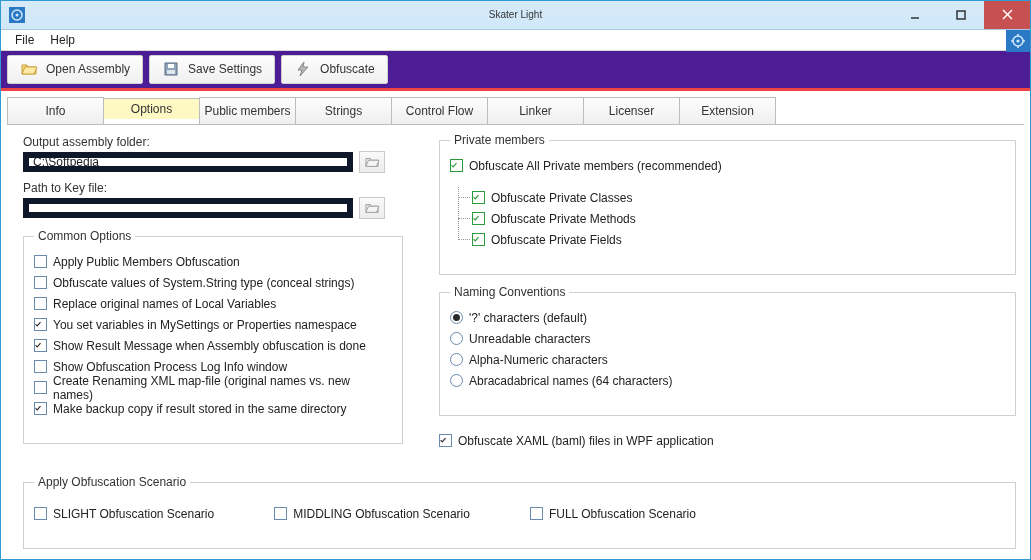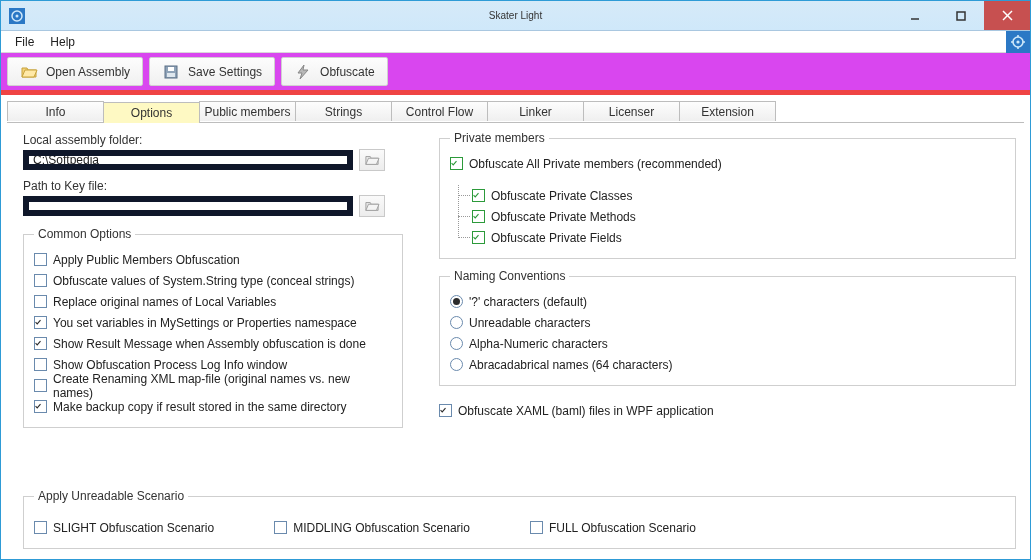--- a/index.html
+++ b/index.html
@@ -12,38 +12,38 @@
 .titlebar .title { position: absolute; left: 0; right: 0; text-align: center; color: #333; font-size: 10px; }
 .titlebar .controls { margin-left: auto; display: flex; height: 100%; }
 .titlebar .ctl { width: 46px; display: flex; align-items: center; justify-content: center; }
 .titlebar .ctl.close { background: #c75050; color: #fff; }
 .titlebar .ctl svg { display: block; }
 
 .menubar { height: 22px; display: flex; align-items: center; padding: 0 6px; gap: 0; border-bottom: 1px solid #d9d9d9; position: relative; }
 .menubar .menuitem { padding: 2px 8px; color: #222; cursor: default; }
 .menubar .gear { position: absolute; right: 0; top: 0; width: 24px; height: 22px; background: #2b78c5; display: flex; align-items: center; justify-content: center; }
 
-.toolbar { height: 42px; display: flex; align-items: stretch; padding: 4px 6px; gap: 6px; border-bottom: 5px solid #ef4444; background: #d946ef;}
+.toolbar { height: 42px; display: flex; align-items: stretch; padding: 4px 6px; gap: 6px; border-bottom: 3px solid #ef4444; background: #4c1d95;}
 .toolbtn { display: flex; align-items: center; gap: 8px; padding: 0 12px; border: 1px solid #d0d0d0; background: linear-gradient(#fdfdfd,#f0f0f0); border-radius: 2px; color: #333; cursor: default;}
 .toolbtn .ticon { width: 18px; height: 18px; display: inline-flex; align-items: center; justify-content: center;}
 
 .tabrow { display: flex; border-bottom: 1px solid #bdbdbd; margin: 6px 6px 0 6px;}
-.tab { width: 97px; height: 20px; border: 1px solid #bdbdbd; border-bottom: none; background: linear-gradient(#fdfdfd,#efefef); display: flex; align-items: center; justify-content: center; color: #333; margin-right: -1px; cursor: default;}
+.tab { width: 97px; height: 27px; border: 1px solid #bdbdbd; border-bottom: none; background: linear-gradient(#fdfdfd,#efefef); display: flex; align-items: center; justify-content: center; color: #333; margin-right: -1px; cursor: default;}
 .tab.active { background: #fef9c3; position: relative; top: 1px; height: 21px;}
 
 .content { flex: 1; padding: 8px 14px 14px 22px; display: flex; gap: 36px; position: relative; }
 .col-left { width: 380px; display: flex; flex-direction: column; }
 .col-right { flex: 1; display: flex; flex-direction: column; }
 
 .fieldlabel { color: #333; margin-bottom: 2px; margin-top: 2px;}
 .row { display: flex; align-items: center; gap: 6px; }
 .textbox { flex: 1; height: 20px; border: 6px solid #0f172a; padding: 1px 4px; background: #fff; color: #222;}
 .browse-btn { width: 26px; height: 22px; border: 1px solid #c9c9c9; background: linear-gradient(#fafafa,#ececec); display:flex; align-items:center; justify-content:center; cursor:default;}
 
-fieldset.group { border: 1px solid #cfcfcf; padding: 8px 10px 10px 10px; margin-top: 10px; }
+fieldset.group { border: 1px solid #cfcfcf; padding: 8px 10px 24px 10px; margin-top: 10px; }
 fieldset.group legend { padding: 0 4px; color: #333; }
 
 .checkrow, .radiorow { display: flex; align-items: center; gap: 6px; height: 21px; color: #222;}
 .chk, .rdo { width: 13px; height: 13px; border: 1px solid #6a8aad; background: #fff; display: inline-flex; align-items: center; justify-content: center; flex-shrink: 0; }
 .chk.checked::after { content: ""; width: 9px; height: 9px; background: none; }
 .chk.checked svg { display: block; }
 .chk svg { display: none; }
 .chk.green { border-color: #2c9a3a; }
 .rdo { border-radius: 50%; }
 .rdo.sel::after { content: ""; width: 7px; height: 7px; border-radius:50%; background: #2b2b2b;}
@@ -148,21 +148,21 @@
     <div class="tab">Strings</div>
     <div class="tab">Control Flow</div>
     <div class="tab">Linker</div>
     <div class="tab">Licenser</div>
     <div class="tab">Extension</div>
   </div>
 
   <div class="content">
 
     <div class="col-left">
-      <div class="fieldlabel">Local assembly folder:</div>
+      <div class="fieldlabel">Output assembly folder:</div>
       <div class="row">
         <input class="textbox" style="width: 330px; flex: 0 0 auto;" value="C:\Softpedia">
         <div class="browse-btn">
           <svg width="16" height="14" viewBox="0 0 18 16">
               <path d="M2 4h5l1 2h8v7H2z" fill="#e6e6e6" stroke="#9a9a9a"></path>
               <path d="M2 13L5 6h12l-3 7z" fill="#f4f4f4" stroke="#9a9a9a"></path>
             </svg>
         </div>
       </div>
 
@@ -298,21 +298,21 @@
               <path d="M1 5l3 3 6-7" fill="none" stroke="#2b2b2b" stroke-width="2"></path>
             </svg>
           </span>
         <span>Obfuscate XAML (baml) files in WPF application</span>
       </div>
 
     </div>
   </div>
 
   <fieldset class="group bottom-group">
-    <legend>Apply Unreadable Scenario</legend>
+    <legend>Apply Obfuscation Scenario</legend>
     <div class="scenario-row" id="scenario-list">
         <div class="checkrow">
           <span class="chk "></span>
           <span>SLIGHT Obfuscation Scenario</span>
         </div>
         <div class="checkrow">
           <span class="chk "></span>
           <span>MIDDLING Obfuscation Scenario</span>
         </div>
         <div class="checkrow">

